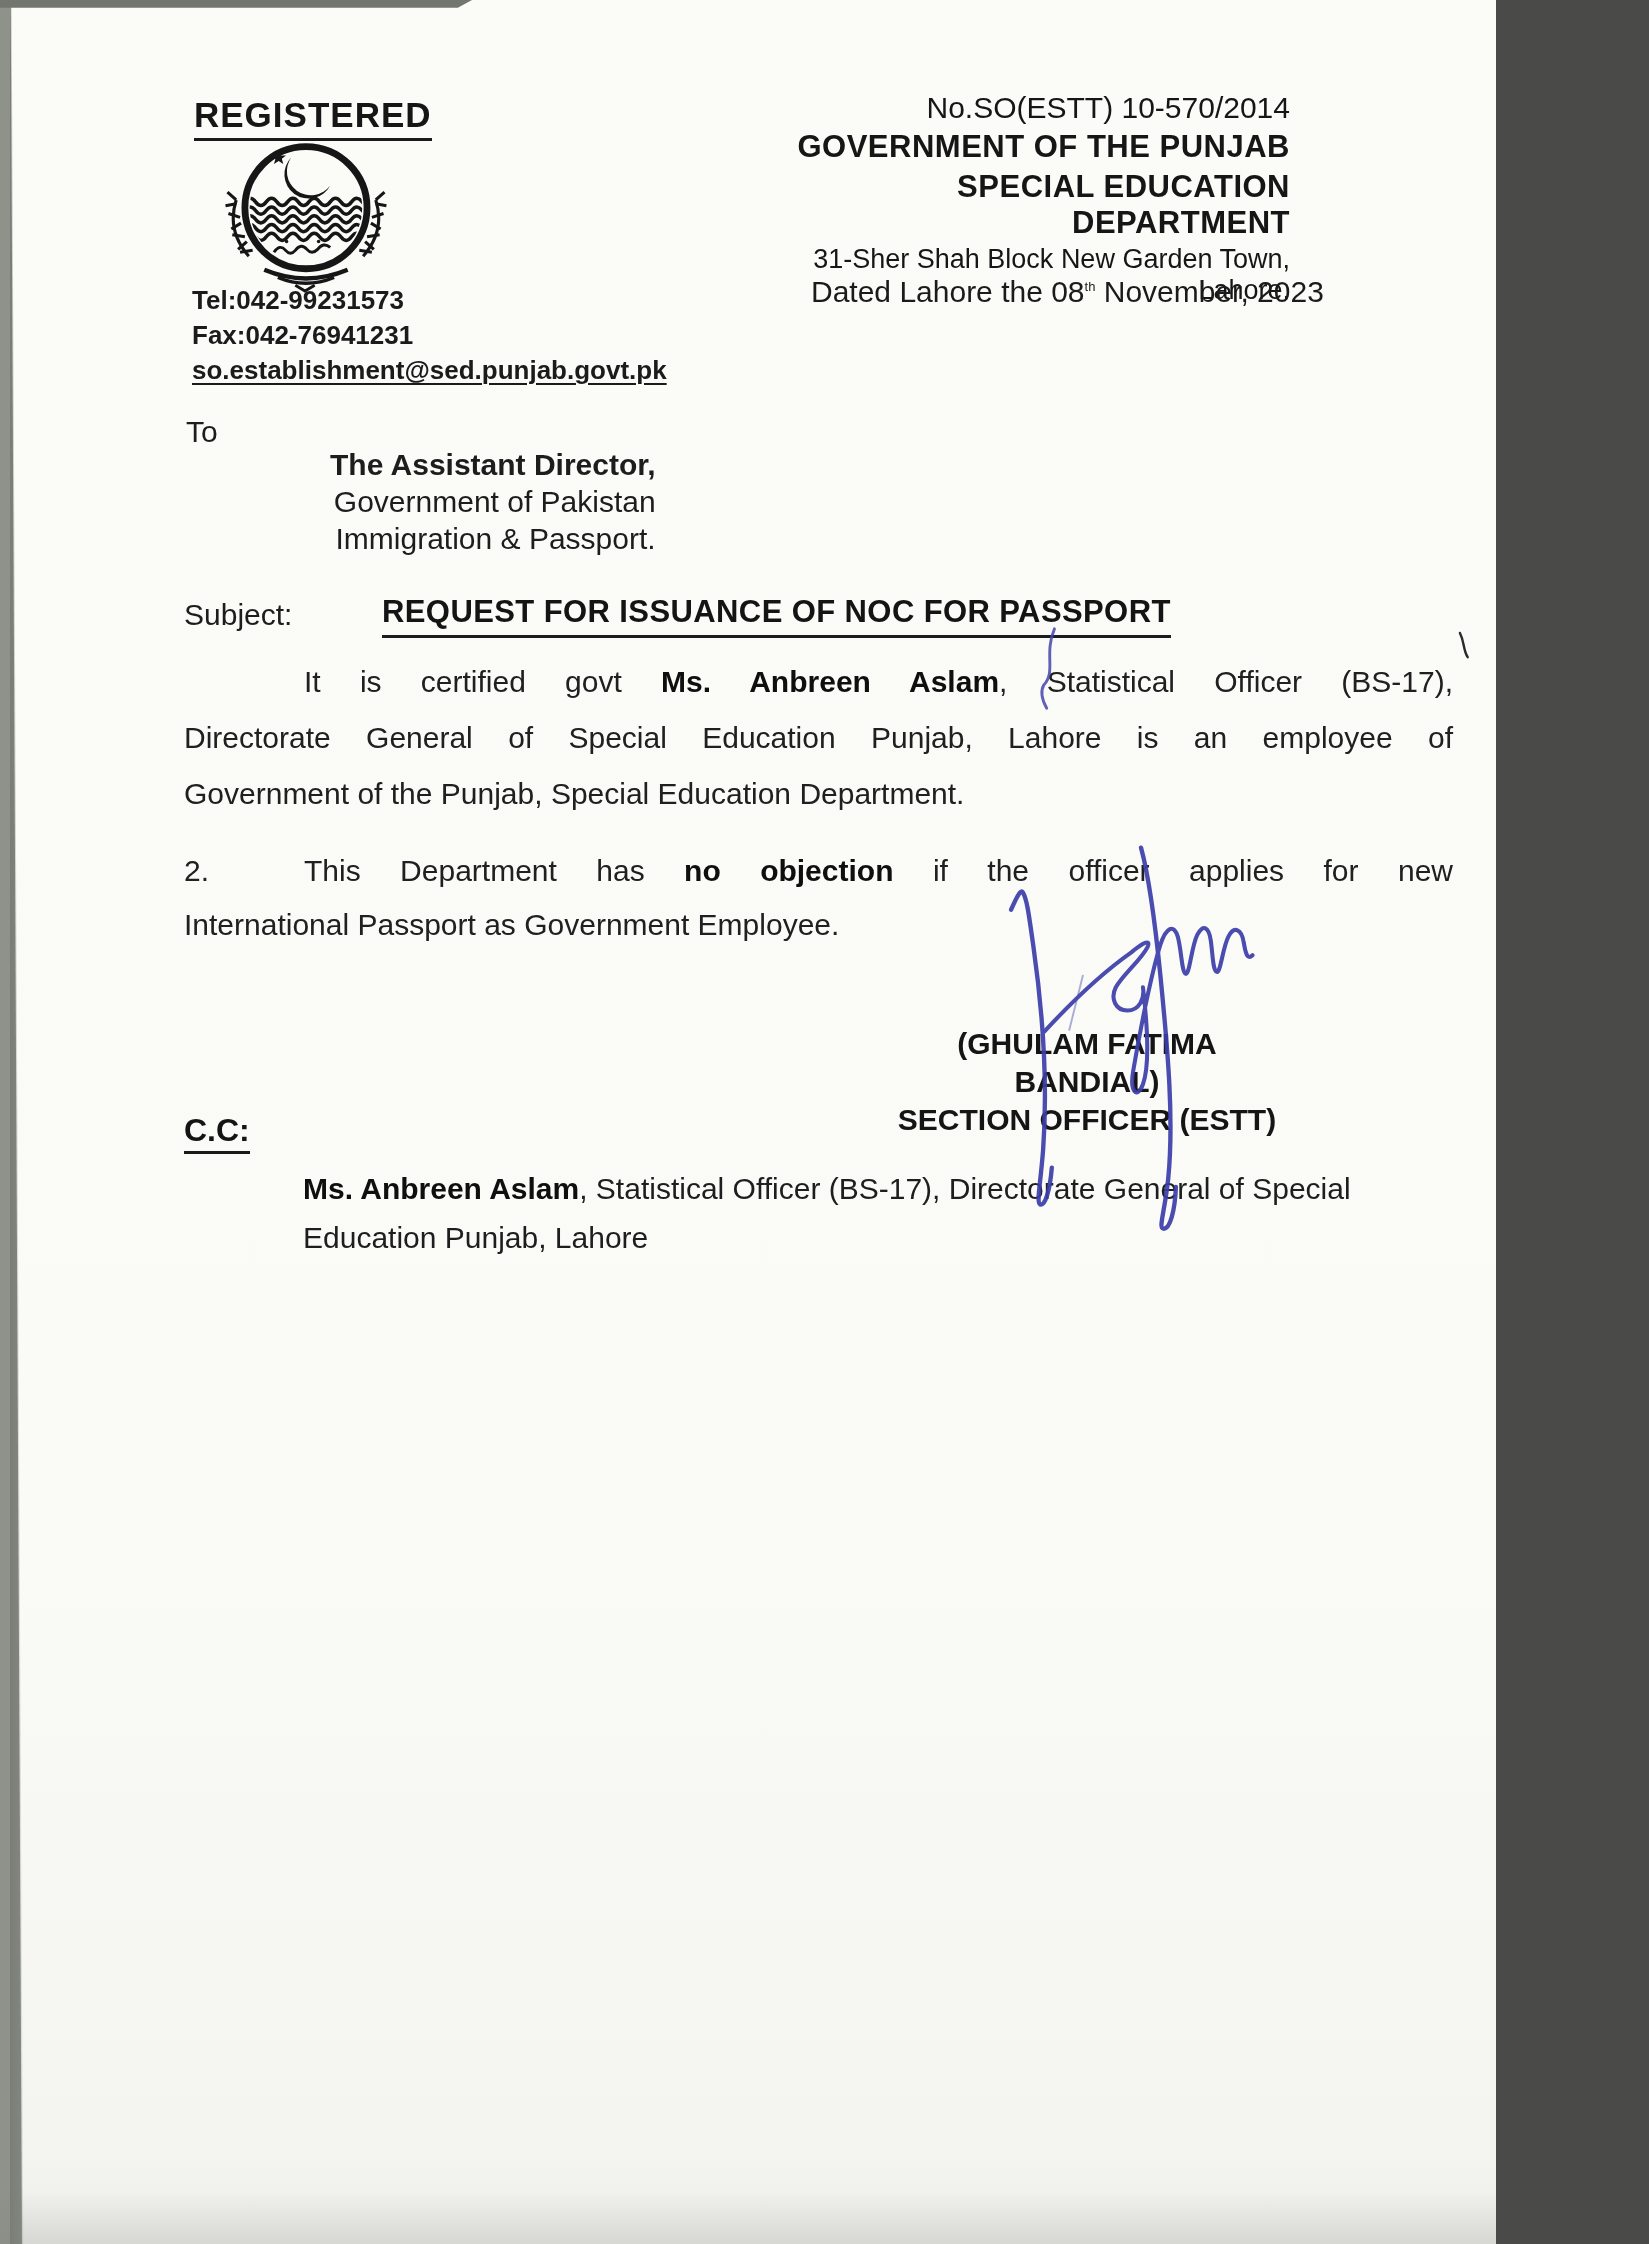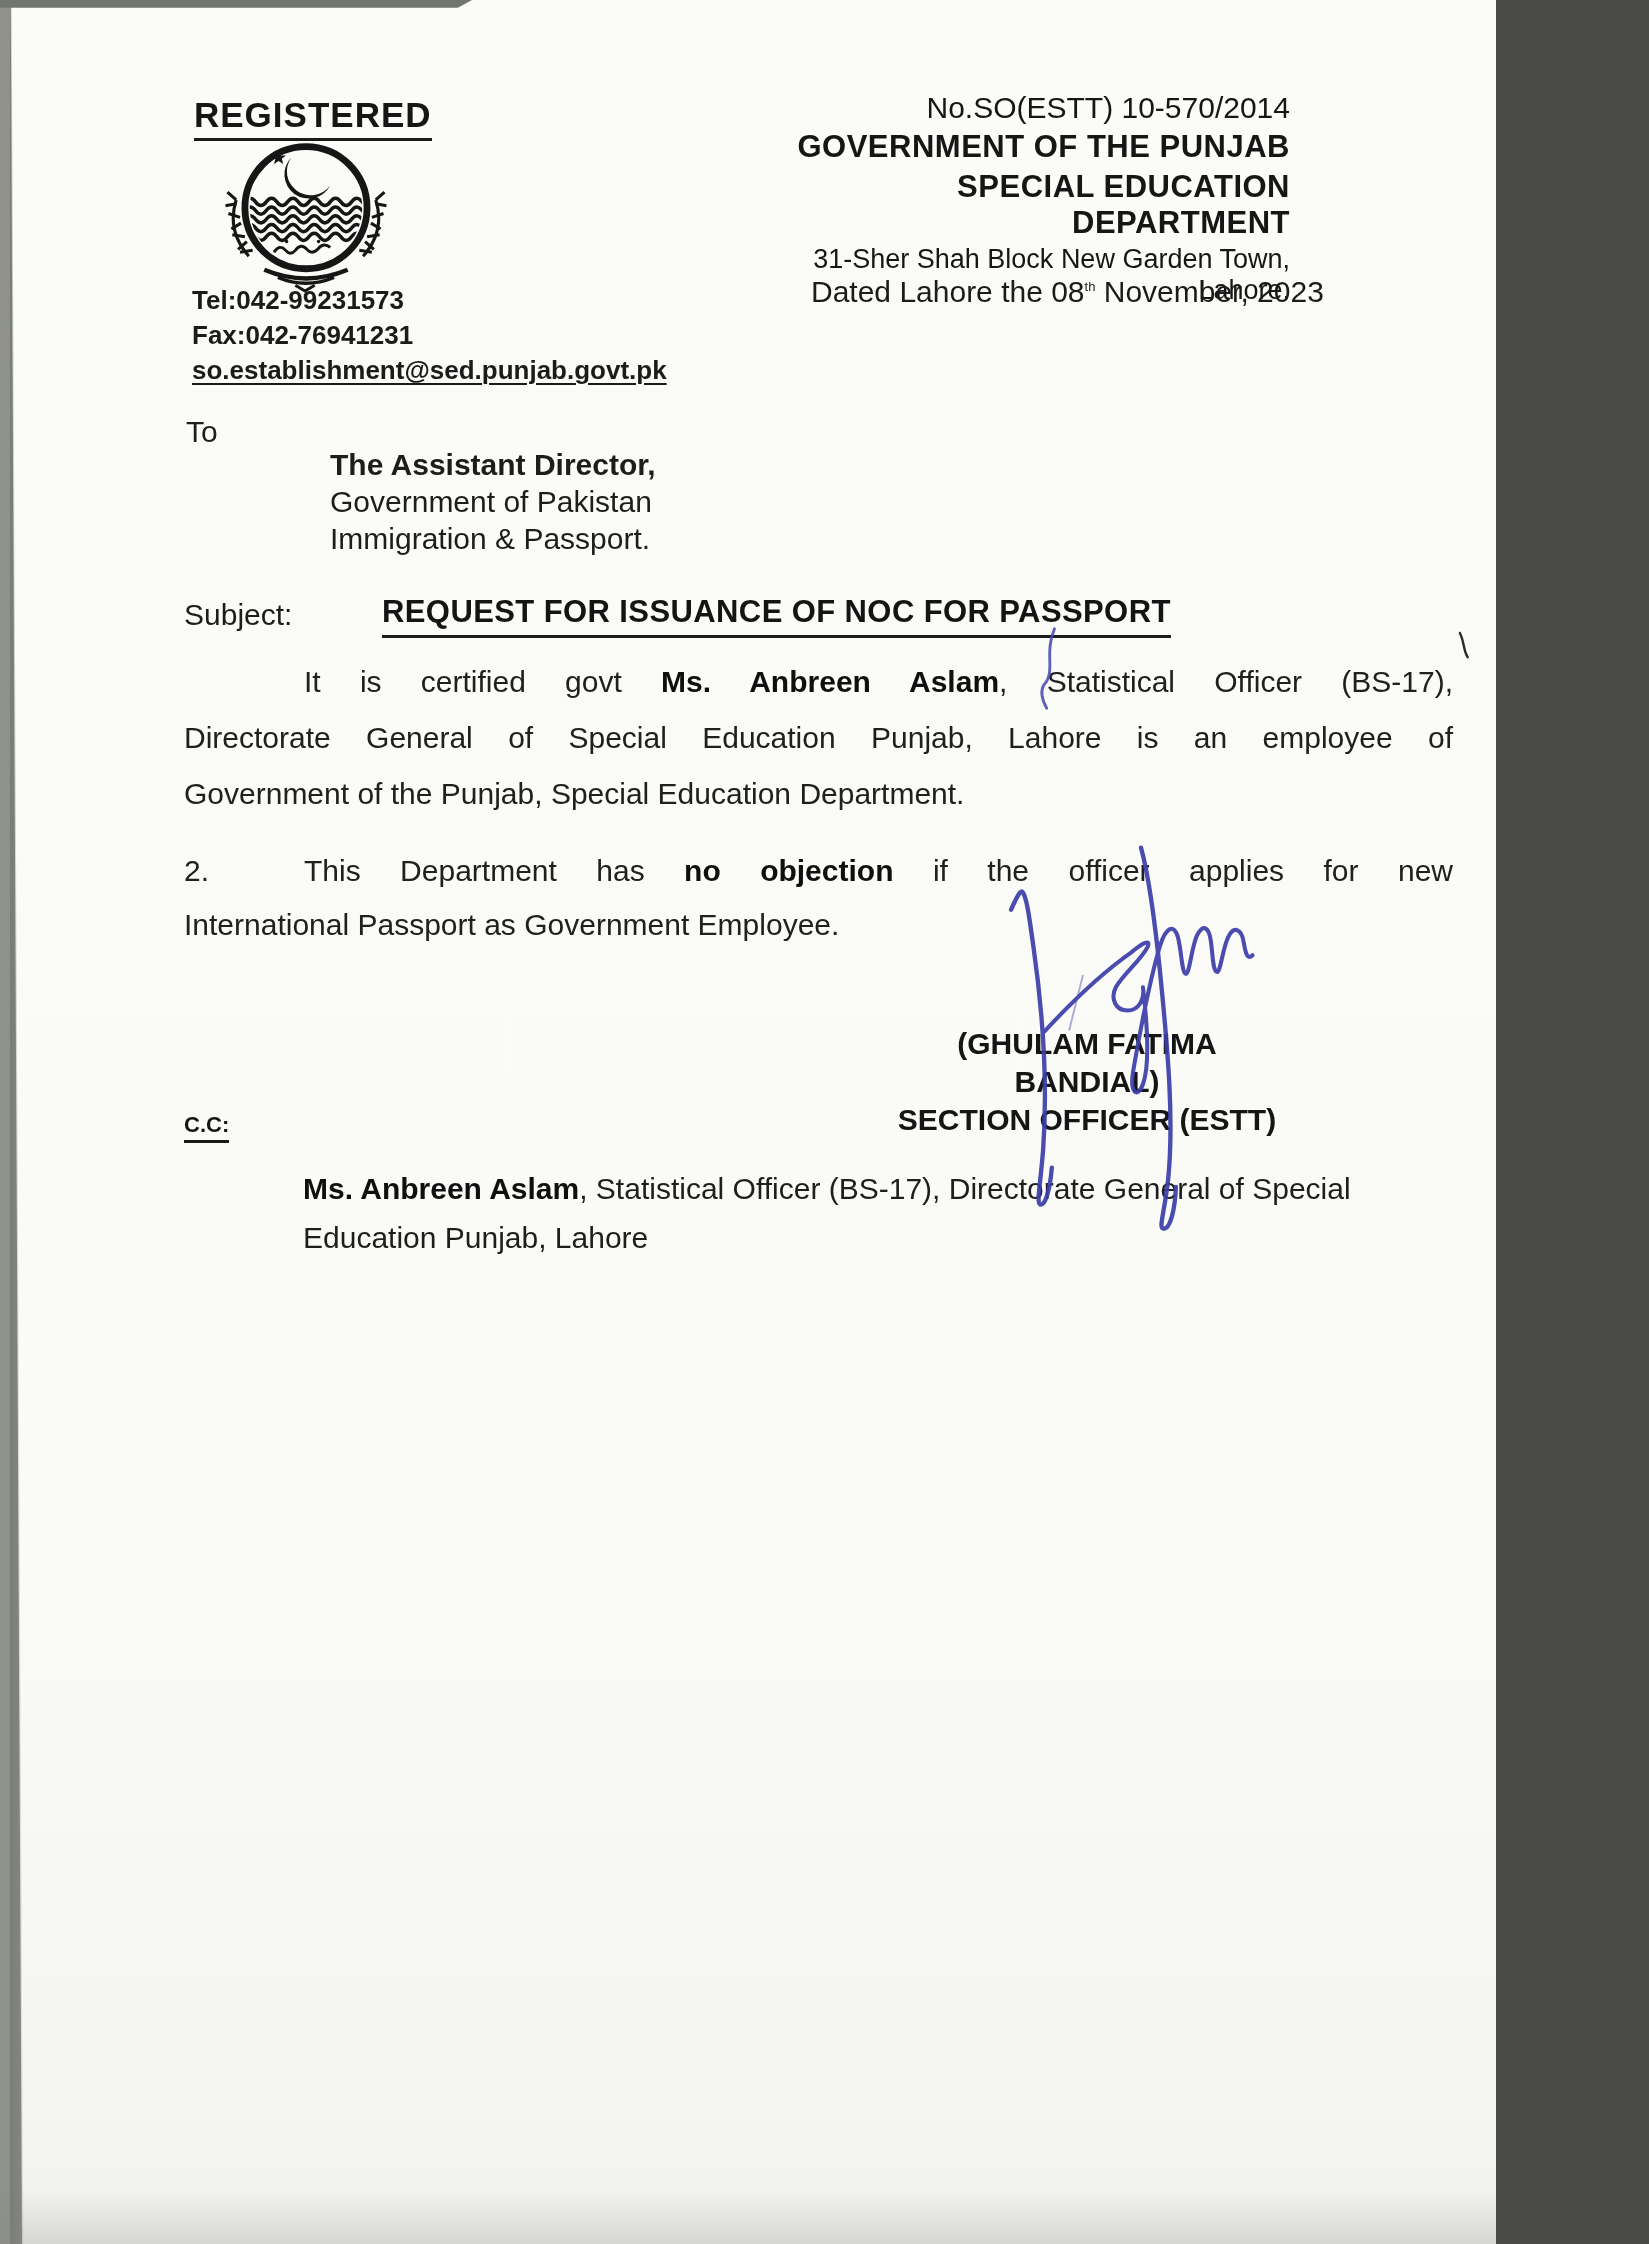--- a/index.html
+++ b/index.html
@@ -32,35 +32,35 @@
   .contact{left:192px;top:283px;font-size:26px;font-weight:bold;line-height:35px;color:#1b1b1b;}
   .contact .email{text-decoration:underline;text-decoration-thickness:2.4px;text-underline-offset:3.9px;}
   .hdr-right{left:737px;top:91px;width:553px;text-align:right;color:#161616;}
   .hdr-ref{font-size:30px;}
   .hdr-gov{font-size:31px;font-weight:bold;margin-top:3.9px;letter-spacing:0.5px;}
   .hdr-dept{font-size:31px;font-weight:bold;margin-top:3.9px;letter-spacing:0.5px;}
   .hdr-addr{font-size:27px;margin-top:2.9px;}
   .dateline{left:811px;top:275px;font-size:30px;color:#1b1b1b;}
   .dateline sup{font-size:13px;}
   .to-label{left:186px;top:415px;font-size:30px;}
-  .recipient{left:330px;top:446px;font-size:30px;line-height:37px;}
+  .recipient{left:330px;top:446px;font-size:30px;line-height:37px;text-align:right;}
   .recipient .r1{font-weight:bold;}
   .subj-label{left:184px;top:598px;font-size:30px;}
   .subj-text{left:382px;top:594px;font-size:31px;font-weight:bold;letter-spacing:0.4px;
     border-bottom:3.9px solid #1c1c1c;padding-bottom:4.9px;color:#141414;}
   .para{left:184px;width:1269px;font-size:30px;color:#202020;}
   .p1{top:654px;line-height:56px;}
   .p2{top:844px;line-height:54px;}
   .jline{text-align:justify;text-align-last:justify;}
   .indent{padding-left:120px;}
   .pnum{position:absolute;left:0;top:0;}
   .rich b{color:#0f0f0f;}
   .sig-block{left:893px;top:1025px;width:388px;text-align:center;font-size:30px;
     font-weight:bold;line-height:38px;color:#151515;}
-  .cc-label{left:184px;top:1112px;font-size:22px;font-weight:bold;
+  .cc-label{left:184px;top:1112px;font-size:32px;font-weight:bold;
     border-bottom:3.9px solid #1a1a1a;padding-bottom:1.9px;color:#141414;}
   .cc-body{left:303px;top:1164px;width:1164px;font-size:30px;line-height:49px;color:#1e1e1e;}
   svg{display:block;}
 </style>
 </head>
 <body>
 
 <div class="page">
 
   <div class="abs edge-left"></div>

